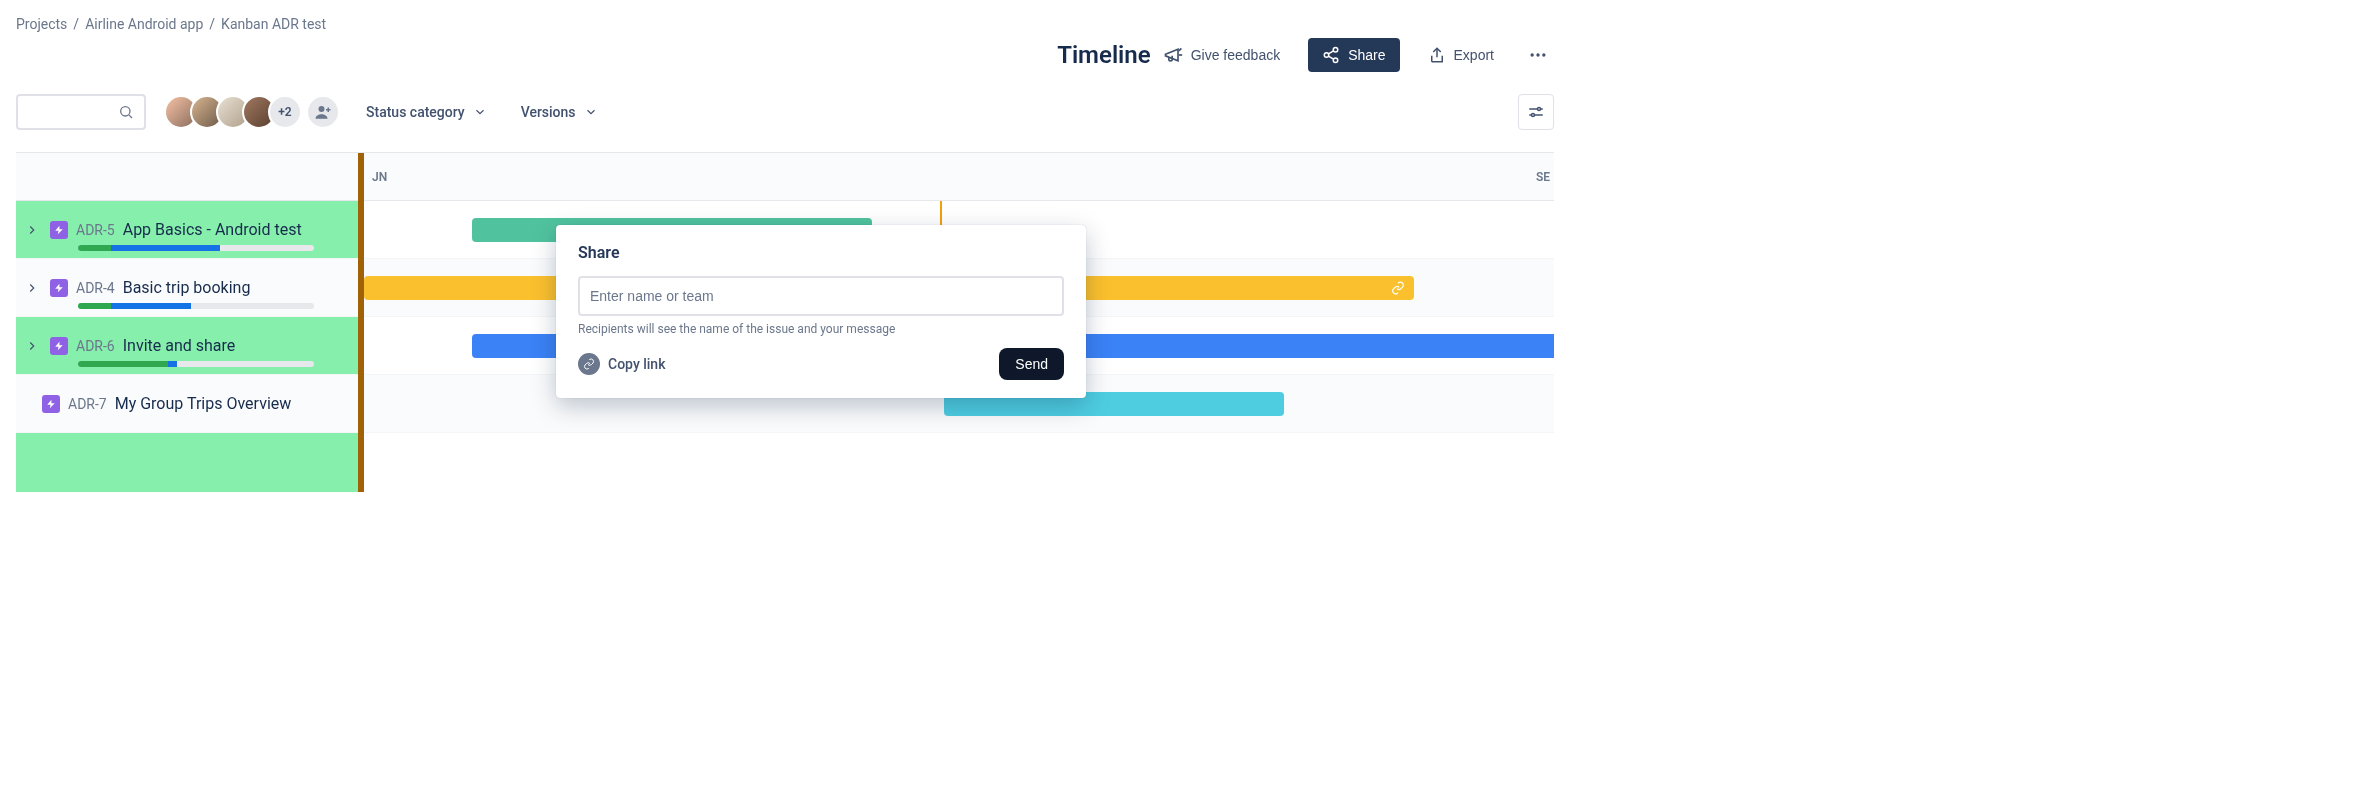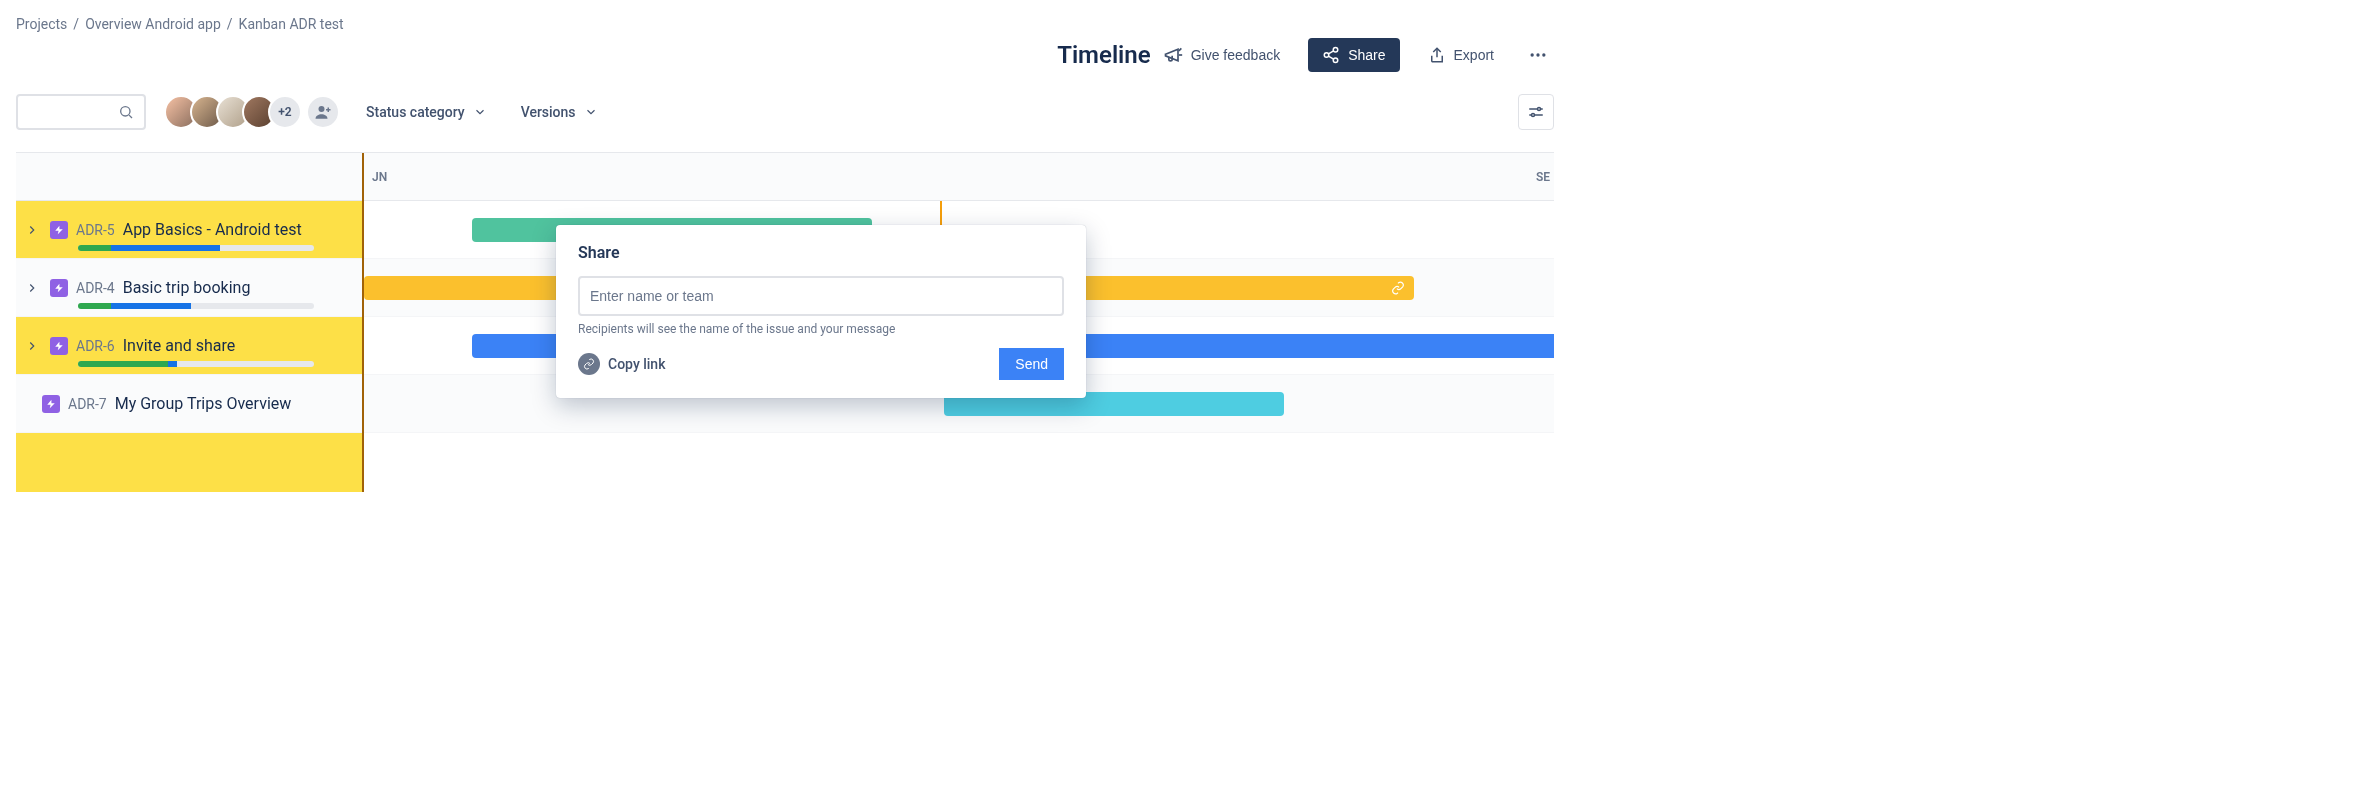--- a/index.html
+++ b/index.html
@@ -114,22 +114,22 @@
     margin-top: 22px;
     border-top: 1px solid #E6E8EC;
     display: flex;
     position: relative;
     height: 340px;
     overflow: hidden;
   }
   .left-pane {
     width: 348px;
     flex: 0 0 348px;
-    border-right: 2px solid #a16207;
-    background: #fde047;
+    border-right: 6px solid #a16207;
+    background: #86efac;
   }
   .left-header {
     height: 48px;
     border-bottom: 1px solid #E6E8EC;
     background: #FAFBFC;
   }
   .epic-row {
     height: 58px;
     border-bottom: 1px solid #F4F5F7;
     display: flex;
@@ -268,40 +268,40 @@
     display: inline-flex; align-items: center; gap: 8px;
     font-size: 14px; color: #42526E; font-weight: 500;
     cursor: pointer;
   }
   .copy-link .circ {
     width: 22px; height: 22px; border-radius: 50%;
     background: #6B778C;
     display: flex; align-items: center; justify-content: center;
   }
   .send-btn {
-    background: #3b82f6;
+    background: #0f172a;
     color: #fff;
     border: none;
     padding: 8px 16px;
-    border-radius: 0;
+    border-radius: 8px;
     font-size: 14px;
     font-weight: 500;
     cursor: pointer;
   }
   .epic-row.alt { background: #FAFBFC; }
   .bar-row.alt { background: #FAFBFC; }
 </style>
 </head>
 <body>
 
 <div class="page">
   <div class="breadcrumbs">
     <a href="#">Projects</a>
     <span class="sep">/</span>
-    <a href="#">Overview Android app</a>
+    <a href="#">Airline Android app</a>
     <span class="sep">/</span>
     <a href="#">Kanban ADR test</a>
   </div>
 
   <div class="title-row">
     <div class="page-title">Timeline</div>
     <div class="actions">
       <button class="btn">
         <svg width="20" height="20" viewBox="0 0 24 24" fill="none" stroke="#42526E" stroke-width="2">
             <path d="M3 11l15-6v14L3 13v-2z"></path>

